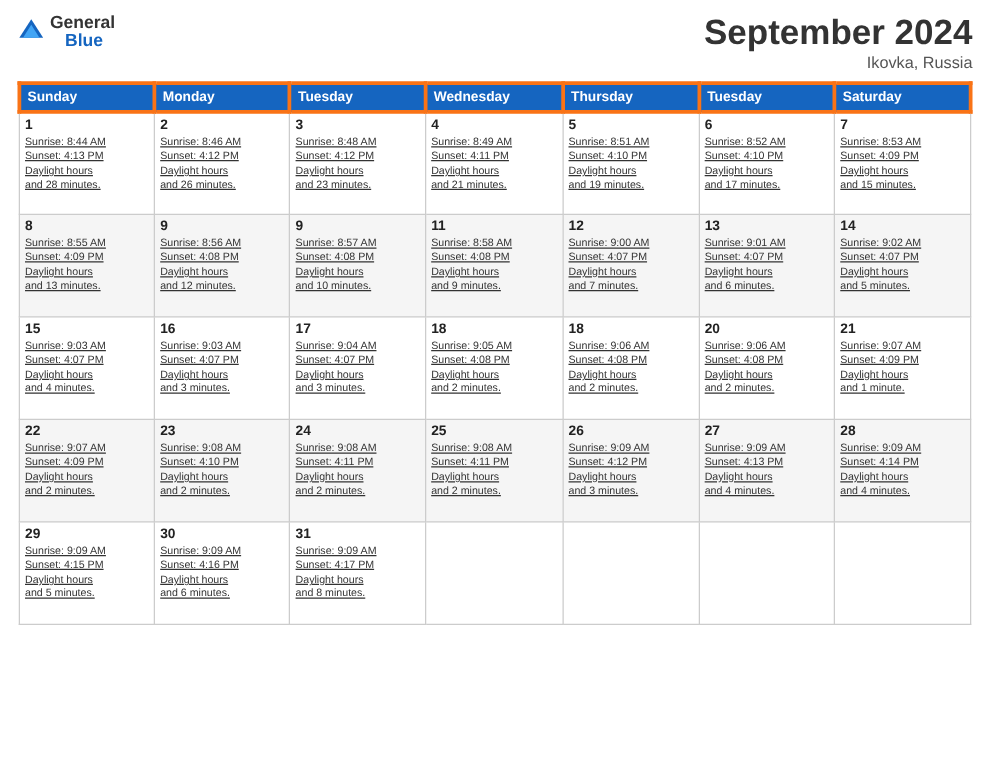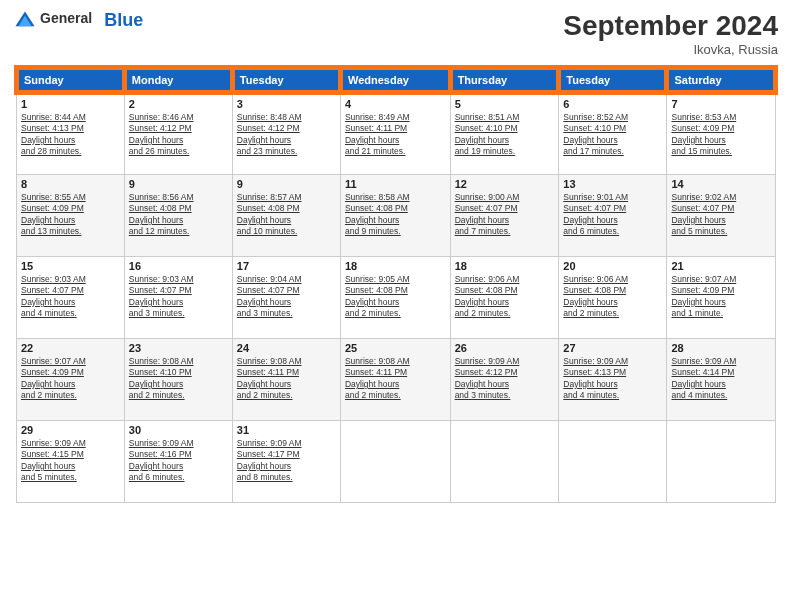--- a/index.html
+++ b/index.html
@@ -22,30 +22,30 @@
       align-items: flex-start;
       margin-bottom: 8px;
     }
     .logo {
       display: flex;
       align-items: center;
       gap: 4px;
     }
     .logo-text {
       display: flex;
-      flex-direction: row;
+      flex-direction: column;
       line-height: 1.1;
     }
     .logo-general {
       font-size: 14px;
       font-weight: bold;
       color: #333;
     }
     .logo-blue {
-      font-size: 18px;
+      font-size: 14px;
       font-weight: bold;
       color: #1565c0;
       padding-left: 12px;
     }
     .logo-icon {
       width: 22px;
       height: 22px;
     }
     .title-block {
       text-align: right;
@@ -64,21 +64,21 @@
       border-collapse: collapse;
       font-size: 9px;
     }
     .calendar thead th {
       background: #1565c0;
       color: #fff;
       font-size: 11px;
       font-weight: bold;
       padding: 4px 5px;
       text-align: left;
-      border: 5px solid #f97316;
+      border: 3px solid #f97316;
     }
     .calendar tbody td {
       border: 1px solid #ccc;
       vertical-align: top;
       padding: 3px 4px;
       width: 113px;
       height: 82px;
       background: #fff;
     }
     .calendar tbody tr:nth-child(even) td {

